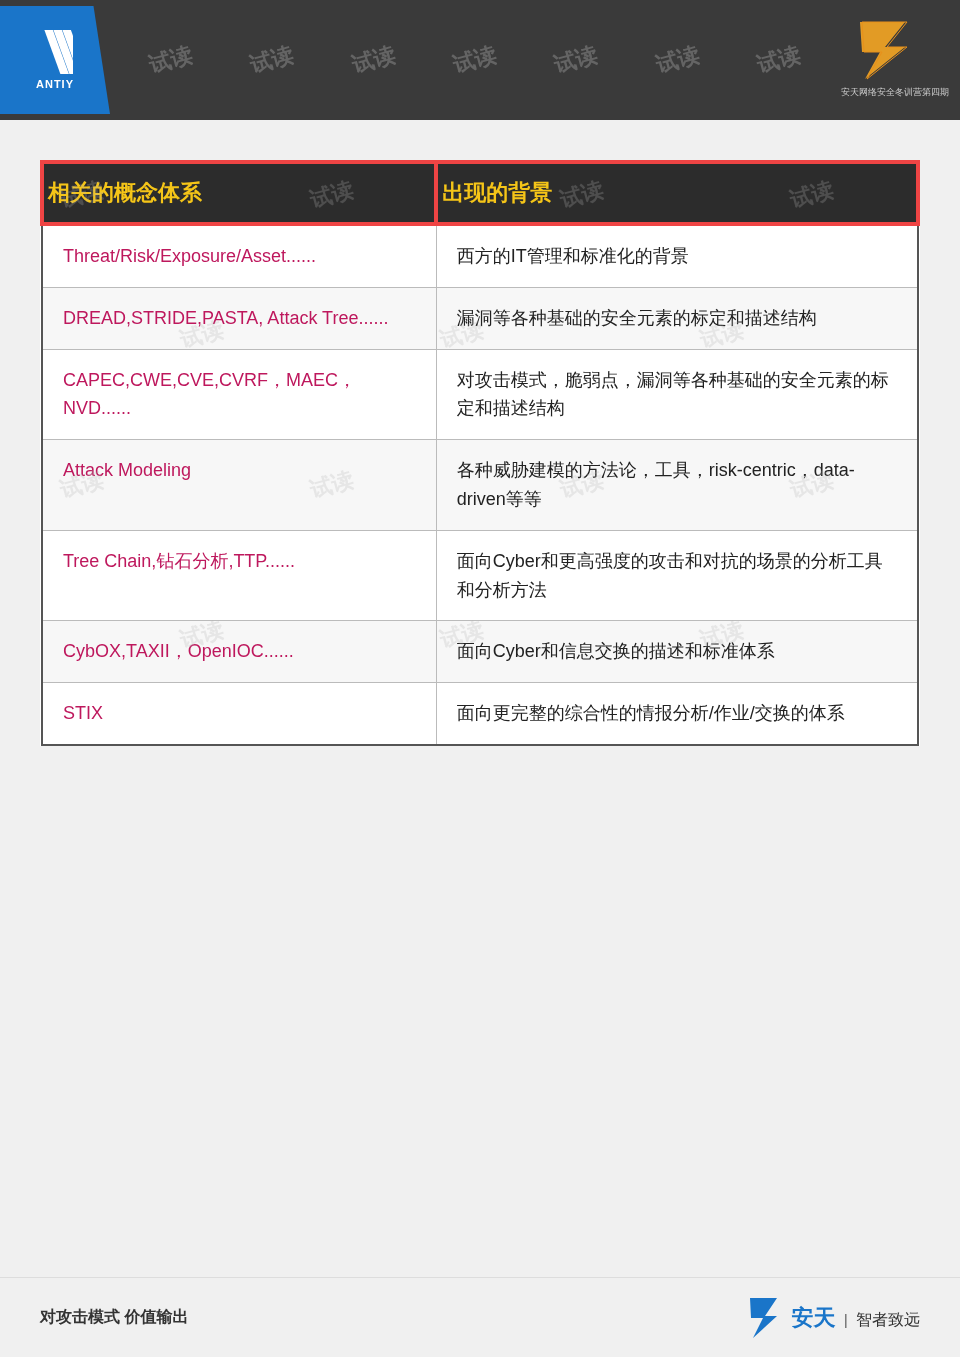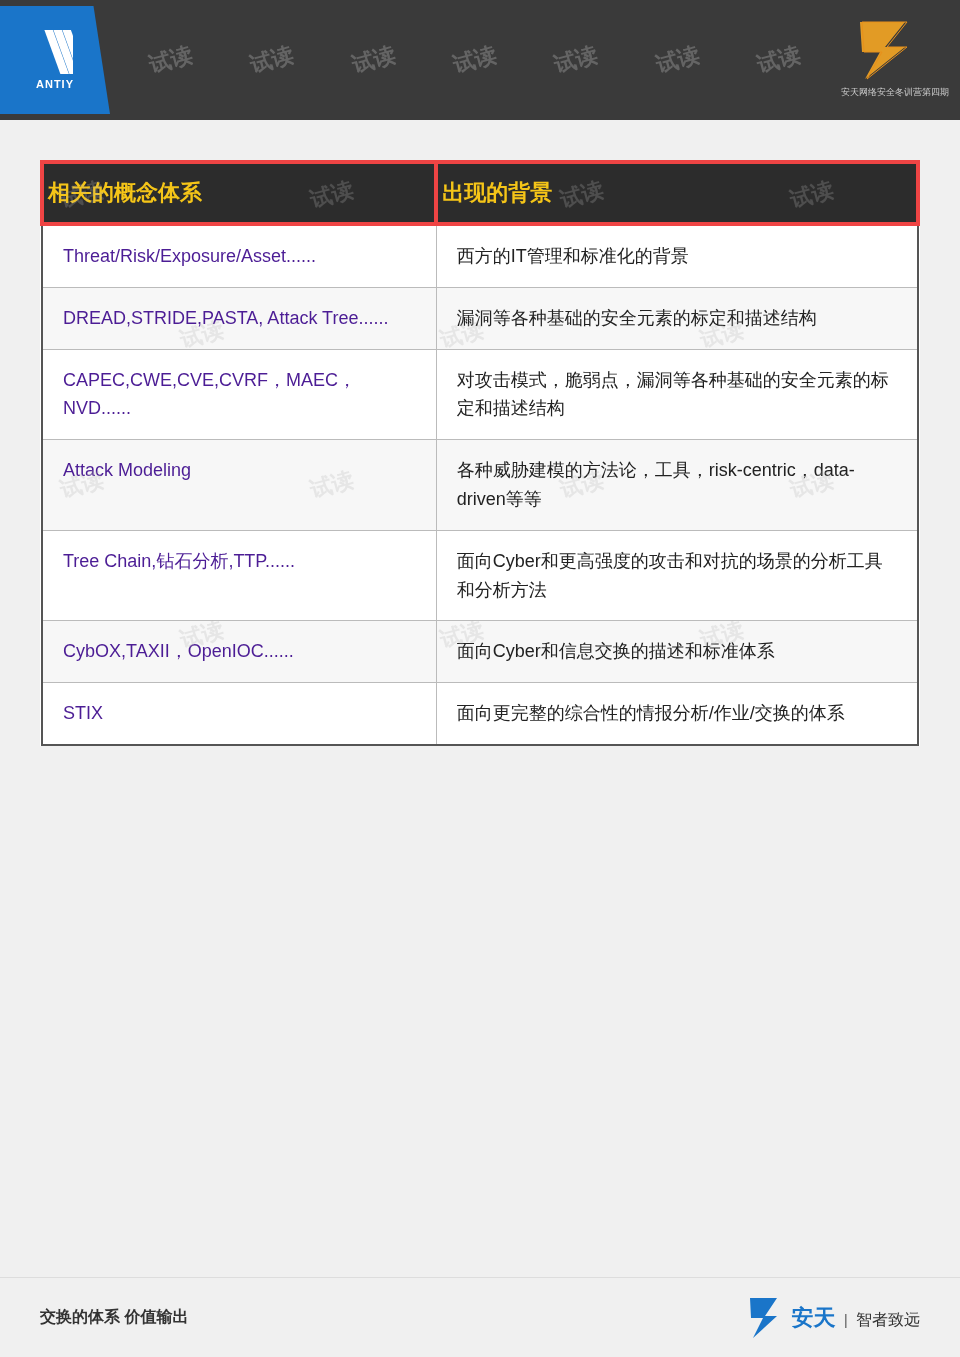--- a/index.html
+++ b/index.html
@@ -136,21 +136,21 @@
       background: #f7f7f7;
     }
     .data-table tr:nth-child(odd) td {
       background: #ffffff;
     }
 
     .col-left {
       width: 45%;
       border-right: 2px solid #555;
       font-size: 17px;
-      color: #4c1d95;
+      color: #be185d;
     }
 
     .col-right {
       width: 55%;
       color: #222;
       font-size: 17px;
       margin-left: 27px;
     }
 
     
@@ -290,21 +290,21 @@
         </tr>
         <tr>
           <td class="col-left">STIX</td>
           <td class="col-right">面向更完整的综合性的情报分析/作业/交换的体系</td>
         </tr>
       </tbody>
   </table>
 </div>
 
 <div class="footer">
-  <div class="footer-left">交换的体系 价值输出</div>
+  <div class="footer-left">对攻击模式 价值输出</div>
   <div class="footer-right">
     <div class="antiy-footer-logo">
       <svg width="40" height="44" viewBox="0 0 40 44">
         <polygon points="5,2 32,2 20,20 32,20 8,42 18,22 6,22" fill="#1a75c9"></polygon>
       </svg>
       <div>
         <span style="font-size:22px; color:#1a75c9; font-weight:bold;text-align:center;">安天</span>
         <span style="font-size:14px; color:#555; margin-left:4px;">|</span>
         <span style="font-size:16px; color:#333; margin-left:4px;text-align:center;">智者致远</span>
       </div>

